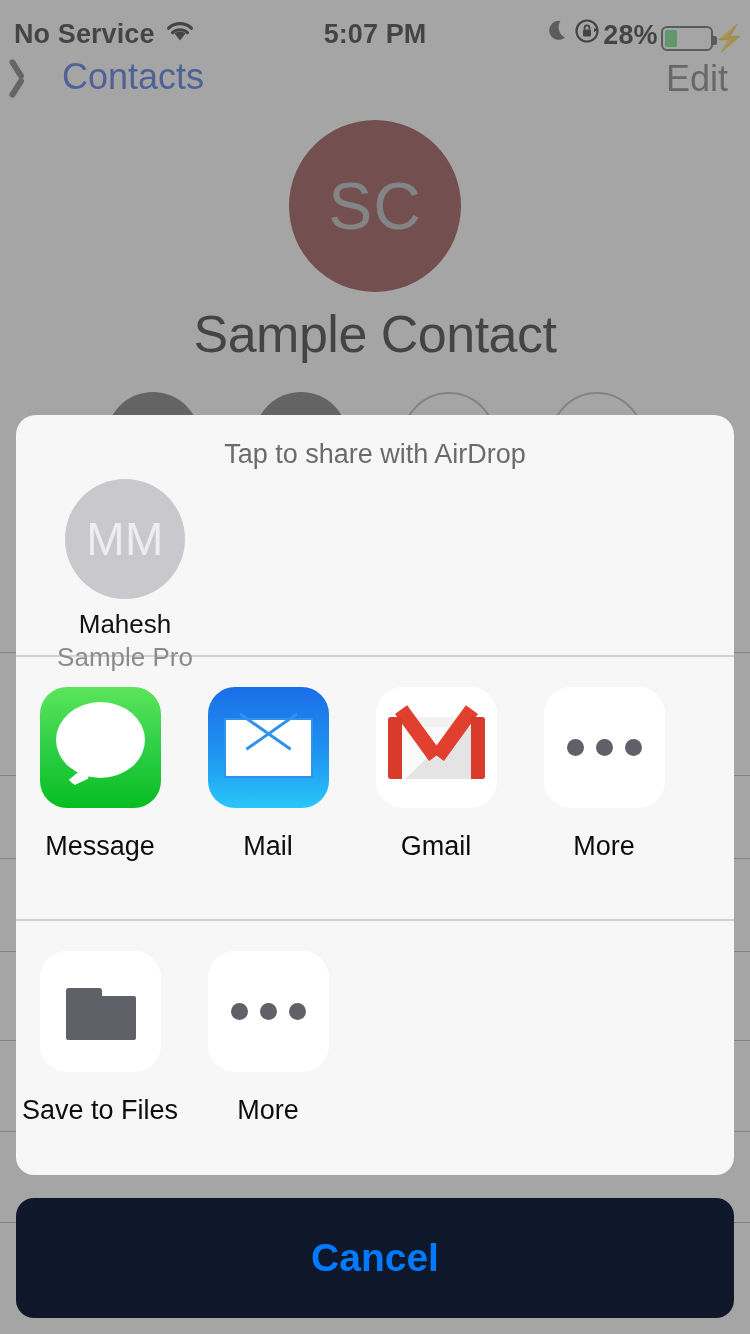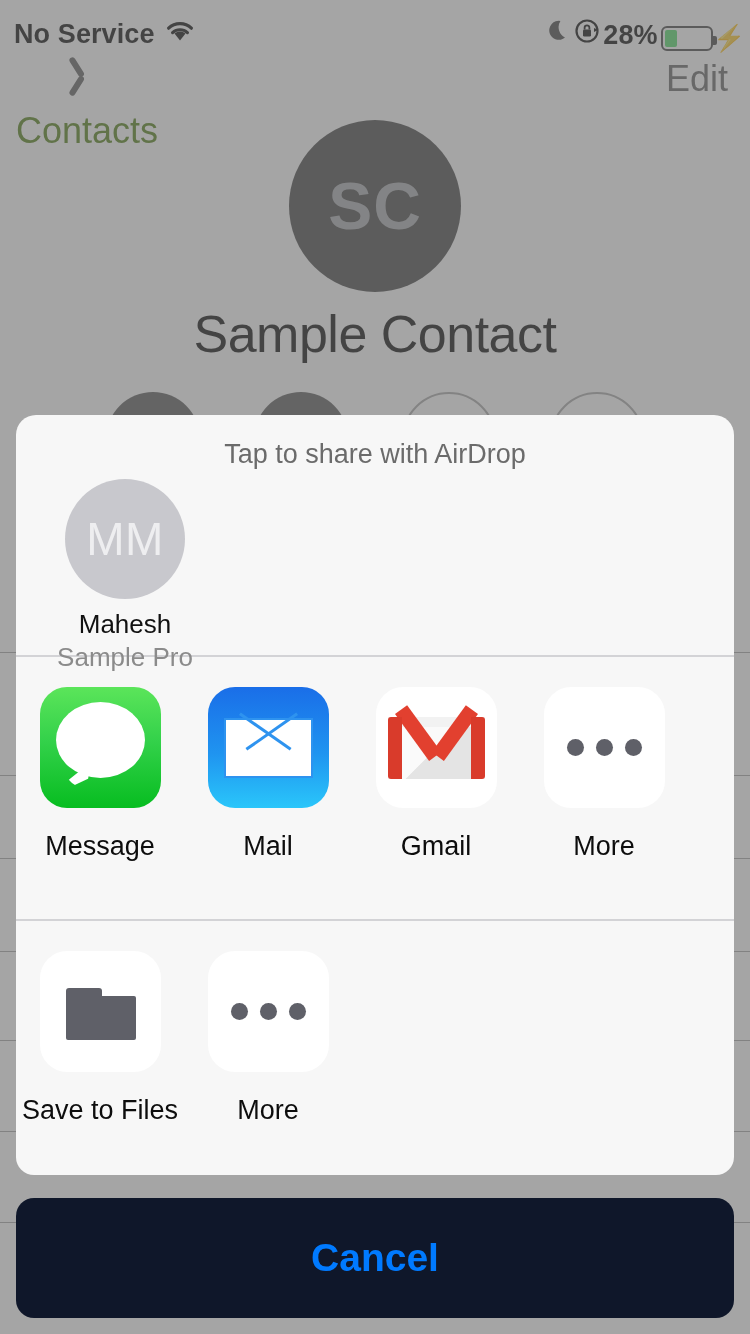--- a/index.html
+++ b/index.html
@@ -40,22 +40,22 @@
     width: 4px; height: 9px; background: #3d3d3d; border-radius: 0 2px 2px 0;
   }
   .battery-fill { height: 100%; background: #4CD964; border-radius: 2px; }
   .bolt { font-size: 26px; line-height: 1; color: #000; margin-left: -2px; }
 
   .navbar {
     position: absolute; top: 48px; left: 0; width: 750px; height: 70px;
   }
   .nav-back {
     position: absolute; left: 16px; top: 8px;
-    display: flex; align-items: center; gap: 16px;
-    font-size: 36px; color: #4d7c0f; flex-direction: column;
+    display: flex; align-items: center; gap: 24px;
+    font-size: 36px; color: #1d4ed8;
   }
   .chev { display: inline-block; width: 22px; height: 38px; position: relative; }
   .chev::before, .chev::after {
     content: ""; position: absolute; left: 4px; width: 6px; height: 22px;
     background: #595959; border-radius: 3px;
   }
   .chev::before { top: 0; transform: rotate(-32deg); transform-origin: bottom left; }
   .chev::after  { top: 19px; transform: rotate(32deg); transform-origin: top left; }
   .nav-edit {
     position: absolute; right: 22px; top: 10px;
@@ -218,20 +218,21 @@
       <div class="sb-left">
         <span class="sb-text">No Service</span>
         <span>
           <svg width="30" height="24" viewBox="0 0 30 24">
             <path d="M15 21.5 L9.5 14.6 A8.6 8.6 0 0 1 20.5 14.6 Z" fill="#000"></path>
             <path d="M3.6 9.2 A16.4 16.4 0 0 1 26.4 9.2" stroke="#000" stroke-width="3.2" fill="none" stroke-linecap="round"></path>
             <path d="M7.6 13.6 A11 11 0 0 1 22.4 13.6" stroke="#000" stroke-width="3.2" fill="none" stroke-linecap="round"></path>
           </svg>
         </span>
       </div>
+      <div class="sb-center sb-text">5:07 PM</div>
       <div class="sb-right">
         <span>
           <svg width="24" height="26" viewBox="0 0 24 26">
             <path d="M18 19.5 A9.5 9.5 0 1 1 13.4 3 A11.5 11.5 0 0 0 18 19.5 Z" fill="#3f3f3f"></path>
           </svg>
         </span>
         <span>
           <svg width="26" height="26" viewBox="0 0 26 26">
             <circle cx="13" cy="13" r="10.5" fill="none" stroke="#000" stroke-width="2.2"></circle>
             <rect x="9" y="11.5" width="8" height="7" rx="1.2" fill="#000"></rect>
@@ -248,21 +249,21 @@
     </div>
 
     <div class="navbar">
       <div class="nav-back">
         <span class="chev"></span>
         <span>Contacts</span>
       </div>
       <div class="nav-edit">Edit</div>
     </div>
 
-    <div class="contact-avatar" style="background: #404040; font-weight: bold;">
+    <div class="contact-avatar" style="background: #7f1d1d;">
       <span>SC</span>
     </div>
     <div class="contact-name">Sample Contact</div>
 
     <div class="action-row">
       <div class="action-btn filled"></div>
       <div class="action-btn filled"></div>
       <div class="action-btn outlined"></div>
       <div class="action-btn outlined"></div>
     </div>

